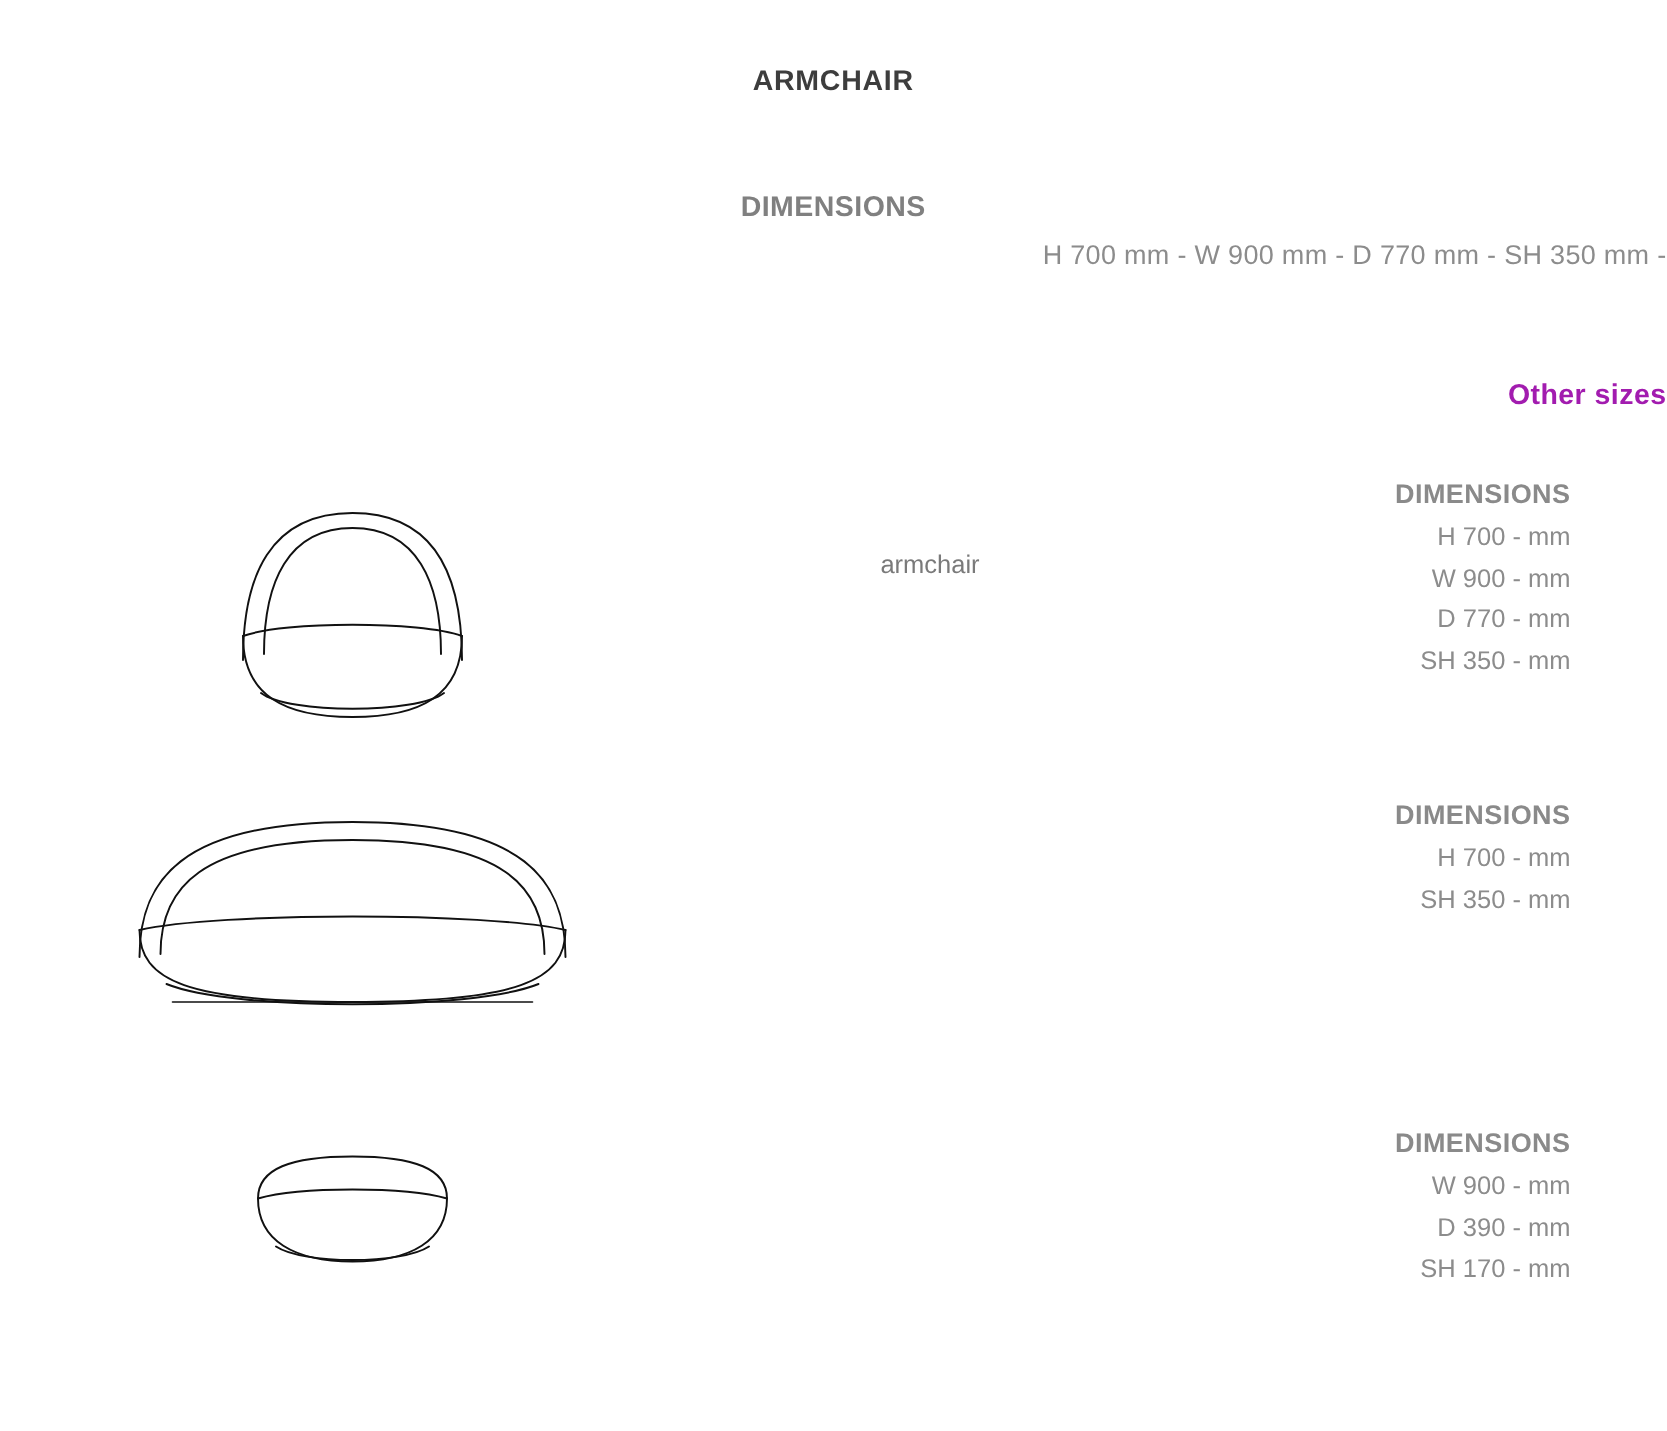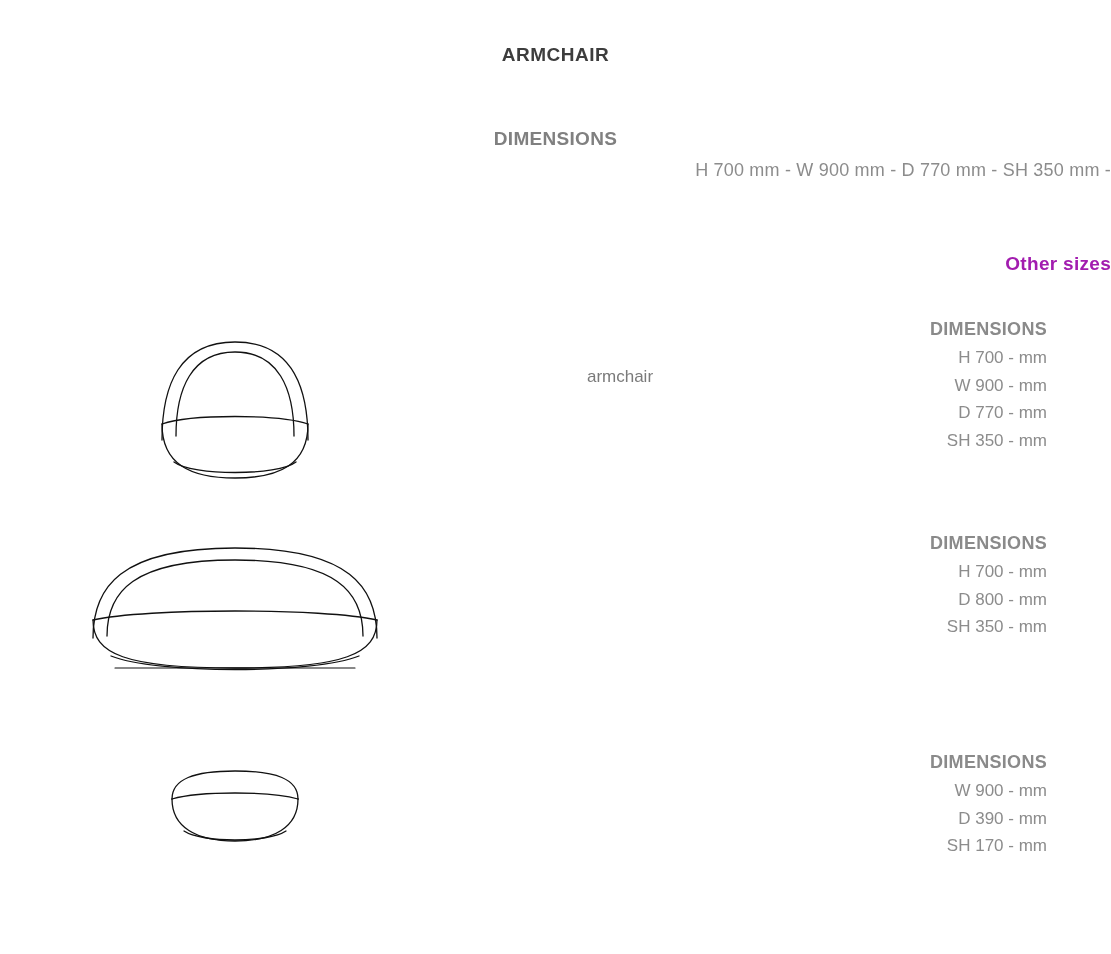--- a/index.html
+++ b/index.html
@@ -180,21 +180,20 @@
 
               <path d="M26,128 C70,146 230,146 274,128"></path>
               <path d="M30,140 L270,140" stroke-width="1.1"></path>
             </g>
           </svg>
         </span>
       </div>
       <div class="row-specs">
         <div class="spec-head">DIMENSIONS</div>
         <div class="spec-line">H 700 - mm</div>
-        <div class="spec-line">D 800 - mm</div>
         <div class="spec-line">SH 350 - mm</div>
       </div>
     </div>
 
     <div class="row row-footstool">
       <div class="row-figure">
         <span>
           <svg width="170" height="110" viewBox="0 0 170 110">
             <g fill="none" stroke="#111111" stroke-width="1.3" stroke-linejoin="round" stroke-linecap="round">
 

